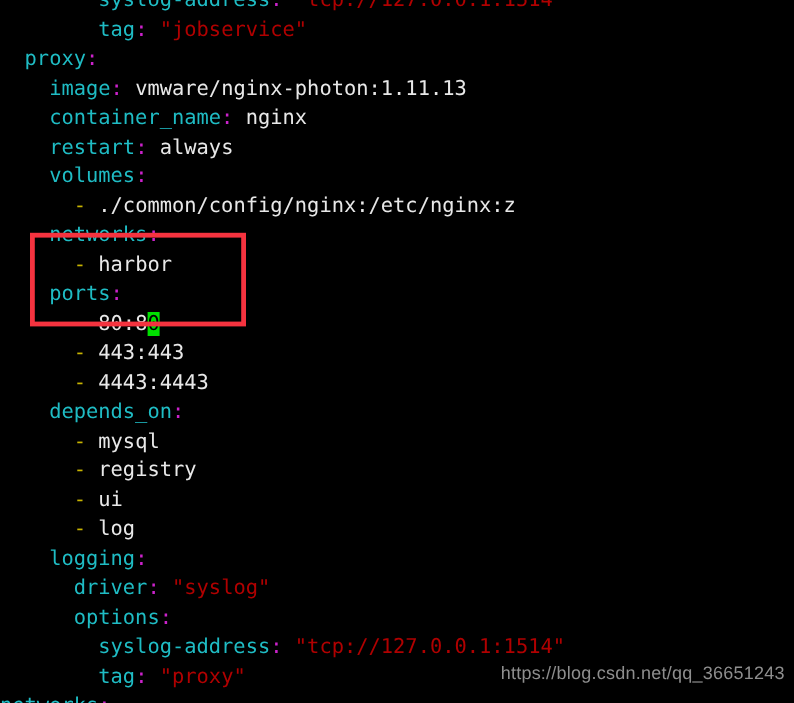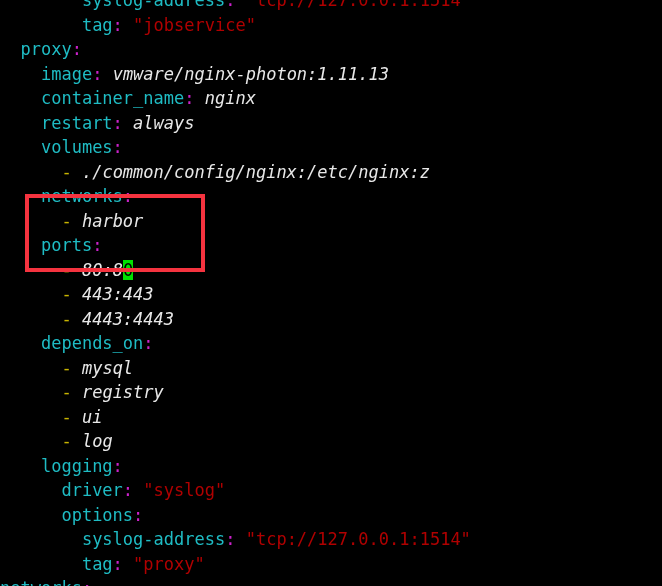--- a/index.html
+++ b/index.html
@@ -28,21 +28,21 @@
   }
   .line {
     height: 24.5px;
     white-space: pre;
     color: #e6e6e6;
   }
   
   .k  { color: #1fbcc4; }   
   .c  { color: #cc22cc; }   
   .s  { color: #b00000; }   
-  .v  { color: #e8e8e8; font-style: italic; }   
+  .v  { color: #e8e8e8; }   
   .d  { color: #c8b400; }   
   .cursor {
     background: #00e000;
     color: #000000;
   }
   
   #highlight-box {
     position: absolute;
     left: 25px;
     top: 194px;
@@ -65,14 +65,15 @@
 </style>
 </head>
 <body>
 
 <div id="screen">
 
   <div id="code"><div class="line"><span>        </span><span class="k">syslog-address</span><span class="c">:</span><span> </span><span class="s">"tcp://127.0.0.1:1514"</span></div><div class="line"><span>        </span><span class="k">tag</span><span class="c">:</span><span> </span><span class="s">"jobservice"</span></div><div class="line"><span>  </span><span class="k">proxy</span><span class="c">:</span></div><div class="line"><span>    </span><span class="k">image</span><span class="c">:</span><span> </span><span class="v">vmware/nginx-photon:1.11.13</span></div><div class="line"><span>    </span><span class="k">container_name</span><span class="c">:</span><span> </span><span class="v">nginx</span></div><div class="line"><span>    </span><span class="k">restart</span><span class="c">:</span><span> </span><span class="v">always</span></div><div class="line"><span>    </span><span class="k">volumes</span><span class="c">:</span></div><div class="line"><span>      </span><span class="d">-</span><span> </span><span class="v">./common/config/nginx:/etc/nginx:z</span></div><div class="line"><span>    </span><span class="k">networks</span><span class="c">:</span></div><div class="line"><span>      </span><span class="d">-</span><span> </span><span class="v">harbor</span></div><div class="line"><span>    </span><span class="k">ports</span><span class="c">:</span></div><div class="line"><span>      </span><span class="d">-</span><span> </span><span class="v">80:8</span><span class="cursor">0</span></div><div class="line"><span>      </span><span class="d">-</span><span> </span><span class="v">443:443</span></div><div class="line"><span>      </span><span class="d">-</span><span> </span><span class="v">4443:4443</span></div><div class="line"><span>    </span><span class="k">depends_on</span><span class="c">:</span></div><div class="line"><span>      </span><span class="d">-</span><span> </span><span class="v">mysql</span></div><div class="line"><span>      </span><span class="d">-</span><span> </span><span class="v">registry</span></div><div class="line"><span>      </span><span class="d">-</span><span> </span><span class="v">ui</span></div><div class="line"><span>      </span><span class="d">-</span><span> </span><span class="v">log</span></div><div class="line"><span>    </span><span class="k">logging</span><span class="c">:</span></div><div class="line"><span>      </span><span class="k">driver</span><span class="c">:</span><span> </span><span class="s">"syslog"</span></div><div class="line"><span>      </span><span class="k">options</span><span class="c">:</span></div><div class="line"><span>        </span><span class="k">syslog-address</span><span class="c">:</span><span> </span><span class="s">"tcp://127.0.0.1:1514"</span></div><div class="line"><span>        </span><span class="k">tag</span><span class="c">:</span><span> </span><span class="s">"proxy"</span></div><div class="line"><span class="k">networks</span><span class="c">:</span></div></div>
 
   <div id="highlight-box"></div>
 
+  <div id="watermark">https://blog.csdn.net/qq_36651243</div>
 
 </div>
 
 </body></html>

